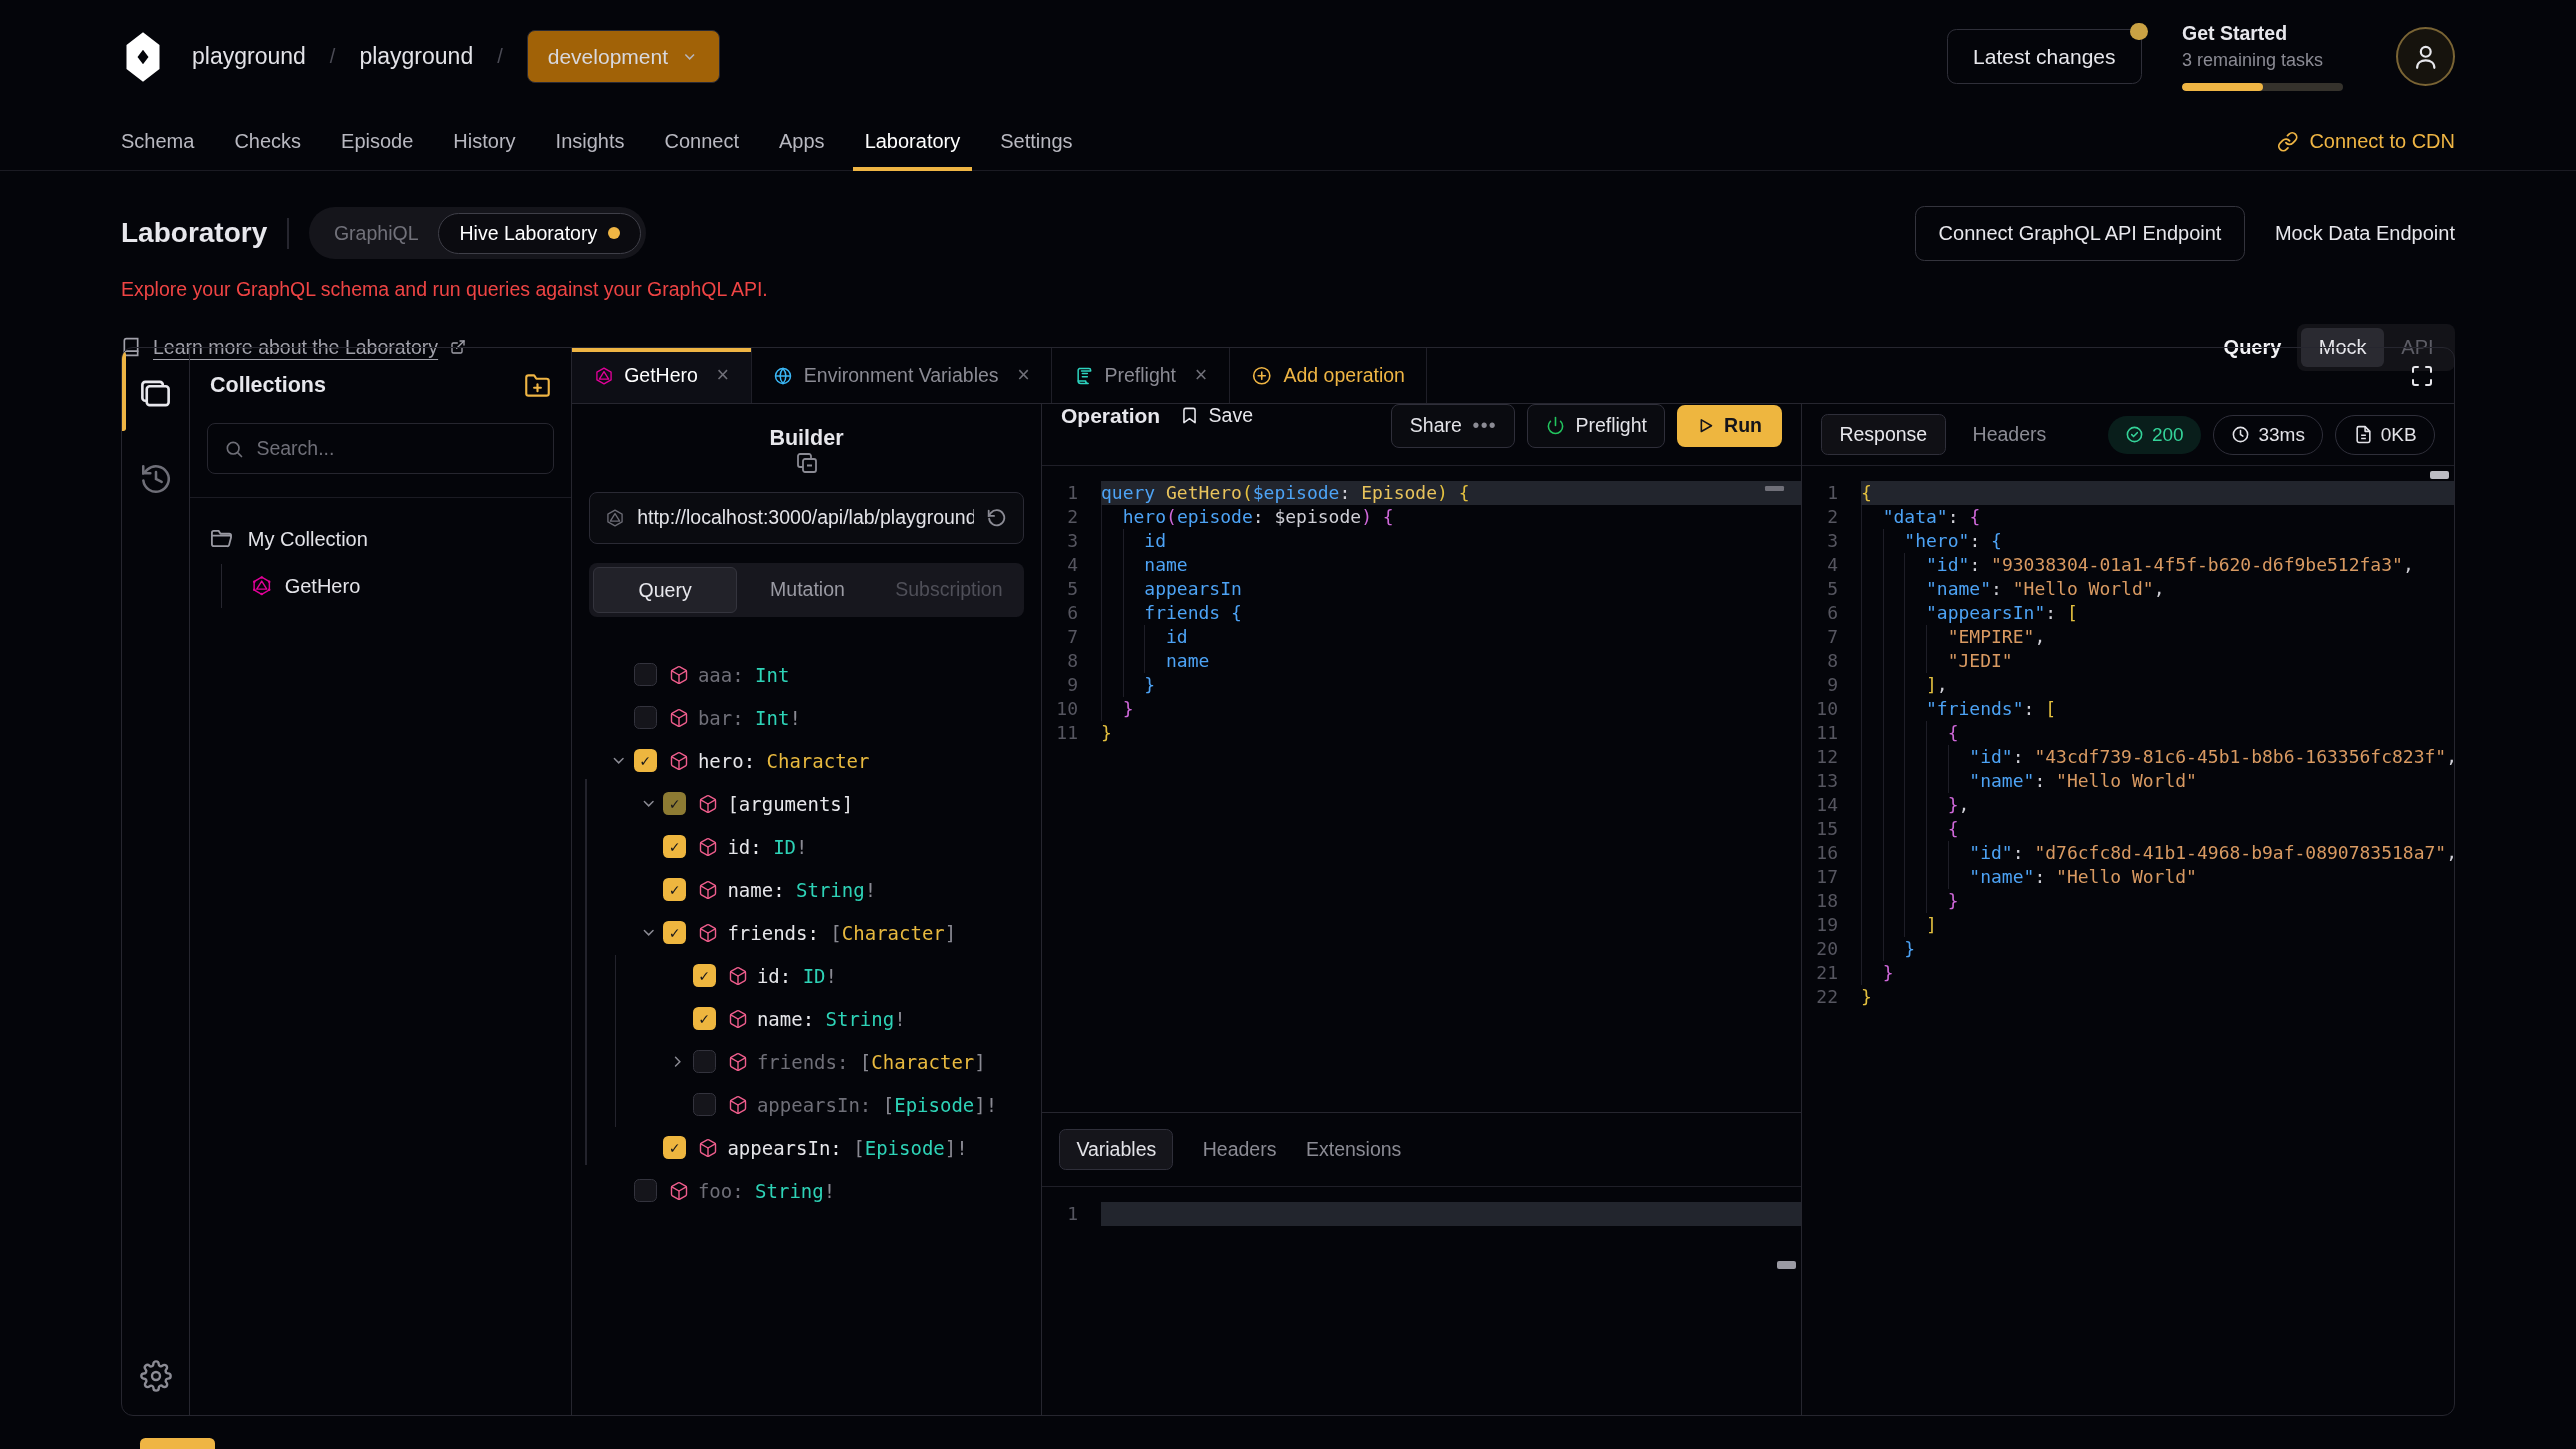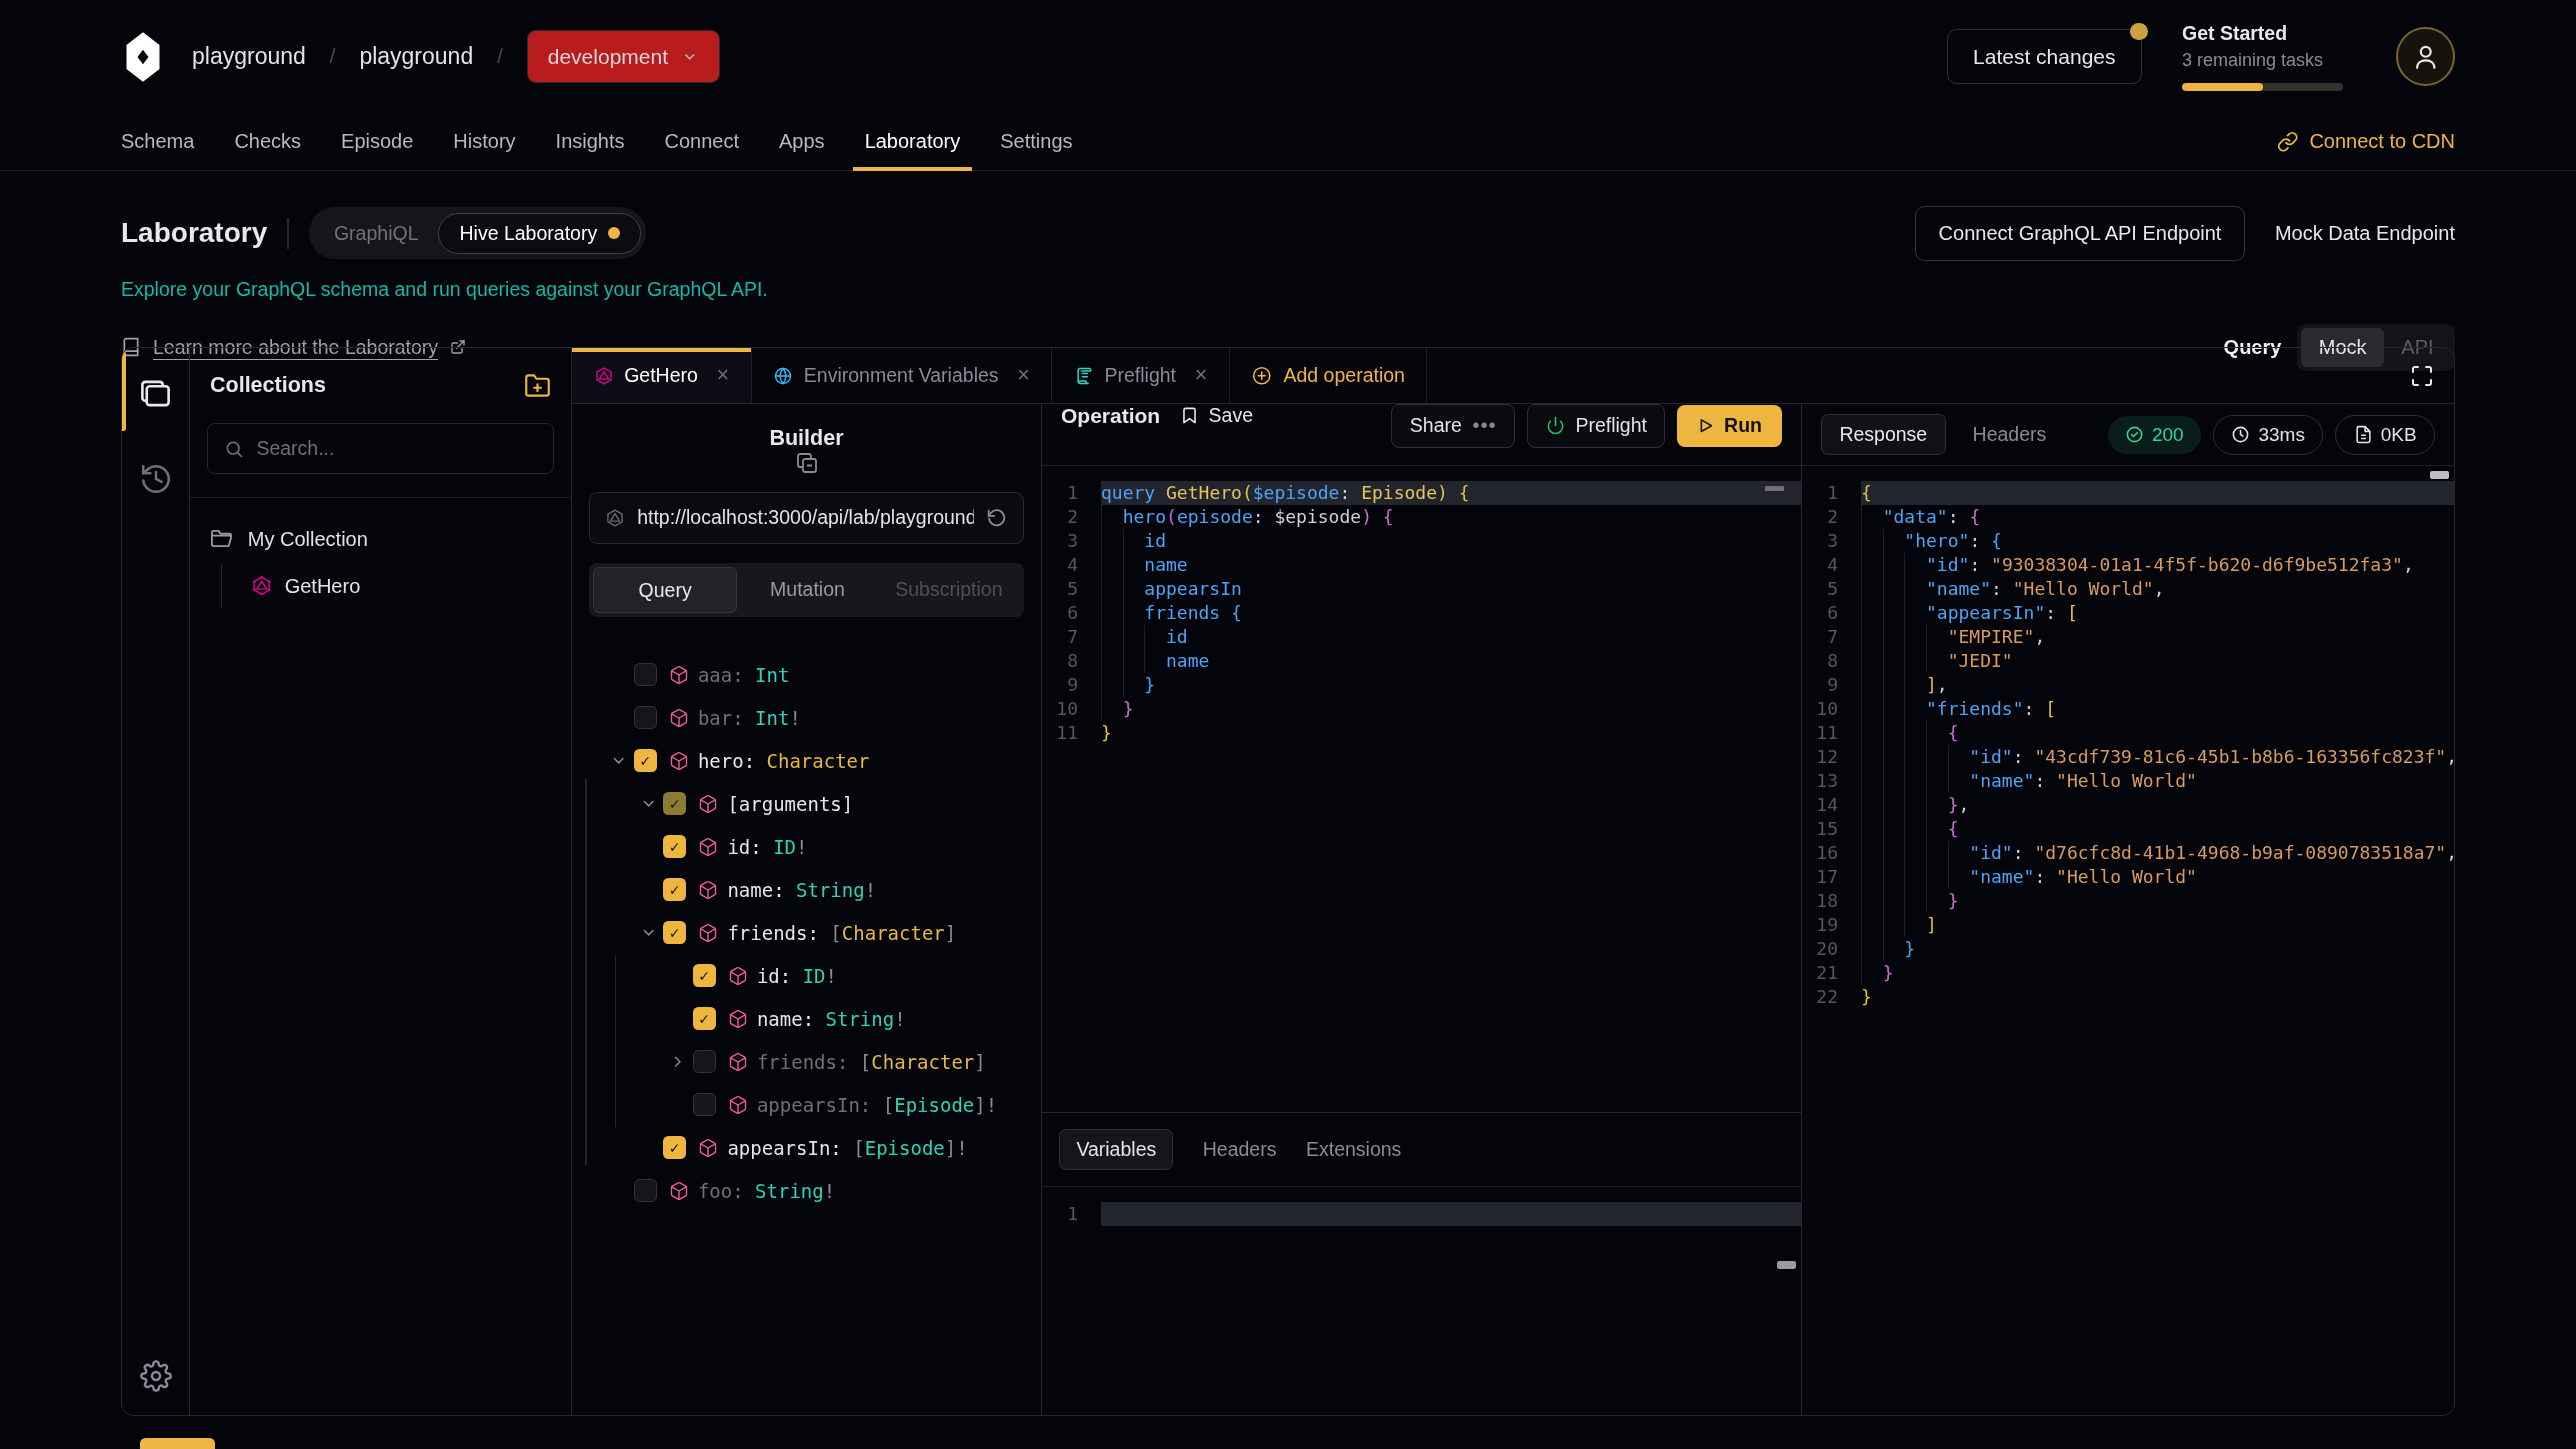--- a/index.html
+++ b/index.html
@@ -37,21 +37,21 @@
   .lh-title { font-size:28px; font-weight:700; }
   .lh-div { width:1.3px; height:31px; background:#26262f; }
   .mode-group { display:flex; align-items:center; background:#15151b; border-radius:670px; padding:5.4px; }
   .mode-graphiql { font-size:19.5px; color:#71717a; padding:8px 20px; }
   .mode-hive { display:flex; align-items:center; gap:10.7px; font-size:19.5px; color:#fff;
     border:1.3px solid #3f3f48; border-radius:670px; padding:8px 20px; background:#0b0b10; }
   .mode-hive .dot { width:12px; height:12px; border-radius:50%; background:#efb544; }
   .lh-btns { margin-left:auto; display:flex; align-items:center; gap:29.5px; }
   .btn-outline { border:1.3px solid #34343d; border-radius:9.4px; padding:14.8px 23px; font-size:20px; color:#e7e7ec; }
   .btn-plain { font-size:20px; color:#e7e7ec; }
-  .lh-desc { margin-top:17.4px; font-size:19.5px; color:#14b8a6; }
+  .lh-desc { margin-top:17.4px; font-size:19.5px; color:#ef4444; }
   .lh-row3 { margin-top:23px; display:flex; align-items:center; }
   .learn { display:flex; align-items:center; gap:12px; color:#a1a1aa; font-size:19.5px; }
   .learn .txt { text-decoration:underline; text-underline-offset:5.4px; }
   .qtoggle { margin-left:auto; display:flex; align-items:center; gap:16px; }
   .qlabel { font-size:20px; font-weight:700; color:#f2f2f5; }
   .seg-sm { background:#131318; border-radius:8px; padding:4px; display:flex; }
   .seg-sm .opt { font-size:20px; padding:8px 17.4px; border-radius:6px; color:#5d5d66; }
   .seg-sm .opt.active { background:#2a2a31; color:#e7e7ec; }
 
   
@@ -166,21 +166,21 @@
     <span>
       <svg width="44" height="54" viewBox="0 0 24 28" fill="#ffffff" fill-rule="evenodd">
         <path d="M12 0.5 L21 7.5 L21 20.5 L12 27.5 L3 20.5 L3 7.5 Z M12 10 L15 14 L12 18 L9 14 Z"></path>
       </svg>
     </span>
     <div class="crumbs">
       <span>playground</span>
       <span class="slash">/</span>
       <span>playground</span>
       <span class="slash">/</span>
-      <button class="env-btn" style="background:#b91c1c;cursor:pointer;border-radius:9px;">
+      <button class="env-btn" style="background:#a16207;cursor:pointer;">
         <span>development</span>
         <span>
           <svg width="17.4" height="17.4" viewBox="0 0 24 24" fill="none" stroke="#b6b6bf" stroke-width="2">
               <path d="M6 9l6 6 6-6"></path>
             </svg>
         </span>
       </button>
     </div>
     <div class="tb-right">
       <button class="latest-btn" style="background:transparent;cursor:pointer;">

